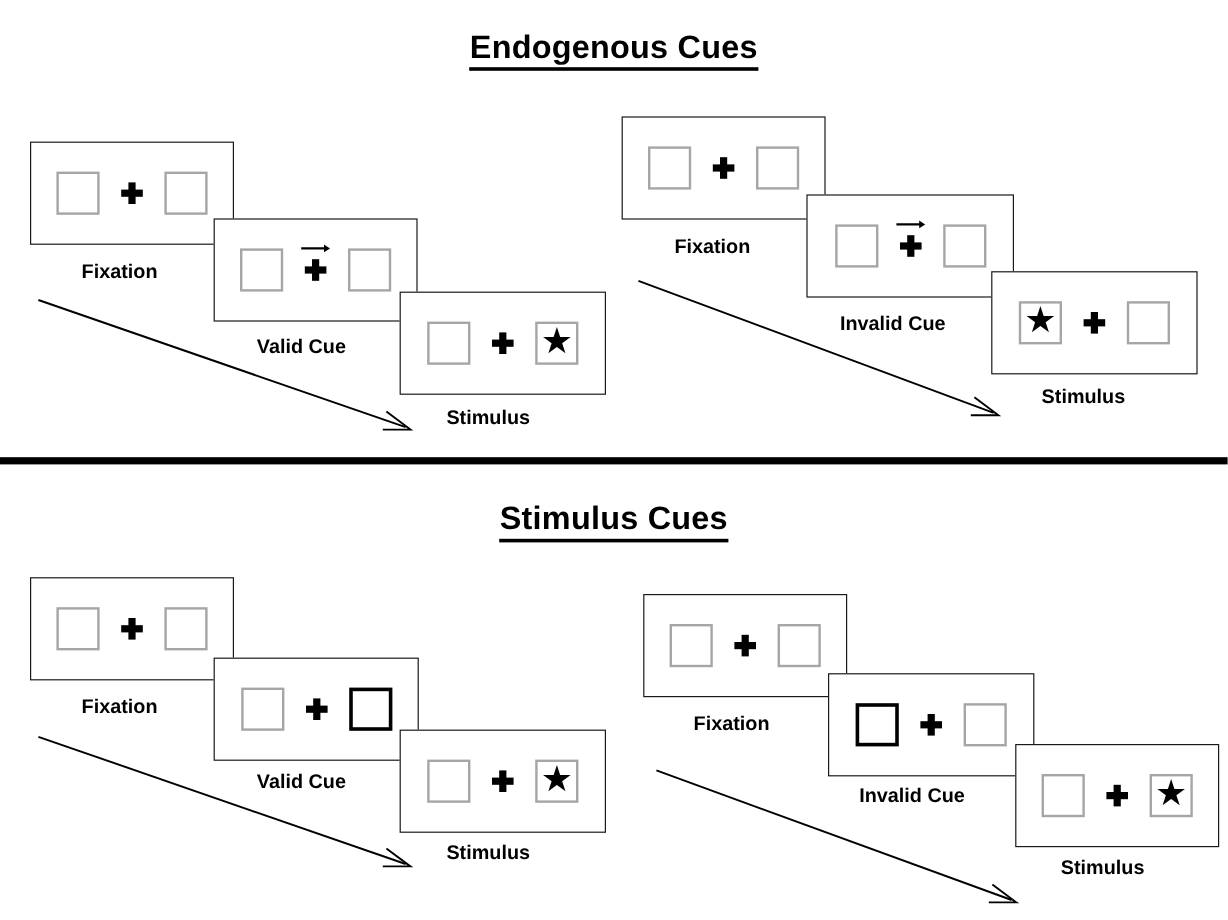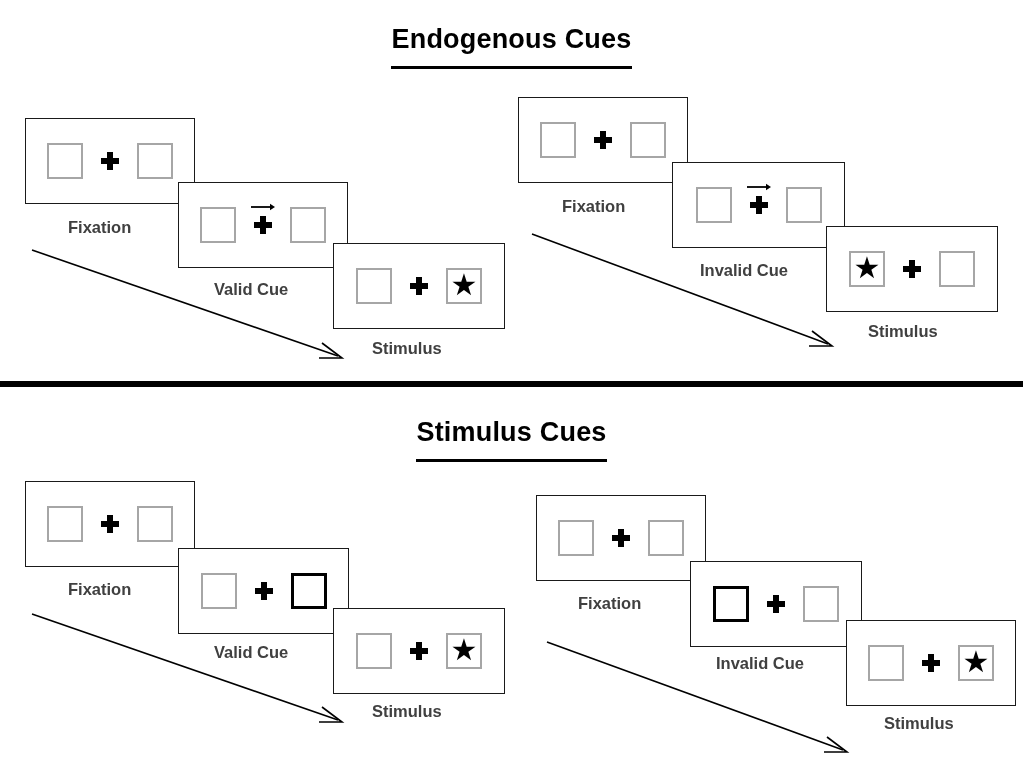--- a/index.html
+++ b/index.html
@@ -21,21 +21,21 @@
     position: absolute;
     width: 100%;
     text-align: center;
     font-size: 27px;
     font-weight: bold;
     letter-spacing: 0.2px;
     color: #000000;
   }
   .section-title span {
     border-bottom: 3px solid #000000;
-    padding-bottom: 12px;
+    padding-bottom: 2px;
   }
   #title-endogenous { top: 24px; left: 0; }
   #title-exogenous  { top: 417px; left: 0; }
 
   
   .divider {
     position: absolute;
     left: 0;
     top: 381px;
     width: 1023px;
@@ -122,21 +122,21 @@
     width: 26px;
     height: 10px;
   }
   .cue-arrow svg { display: block; }
 
   
   .caption {
     position: absolute;
     font-size: 16.5px;
     font-weight: bold;
-    color: #404040;
+    color: #000000;
     white-space: nowrap;
   }
 
   
   .flow-arrow {
     position: absolute;
     pointer-events: none;
   }
   .flow-arrow svg { display: block; overflow: visible; }
 </style>

